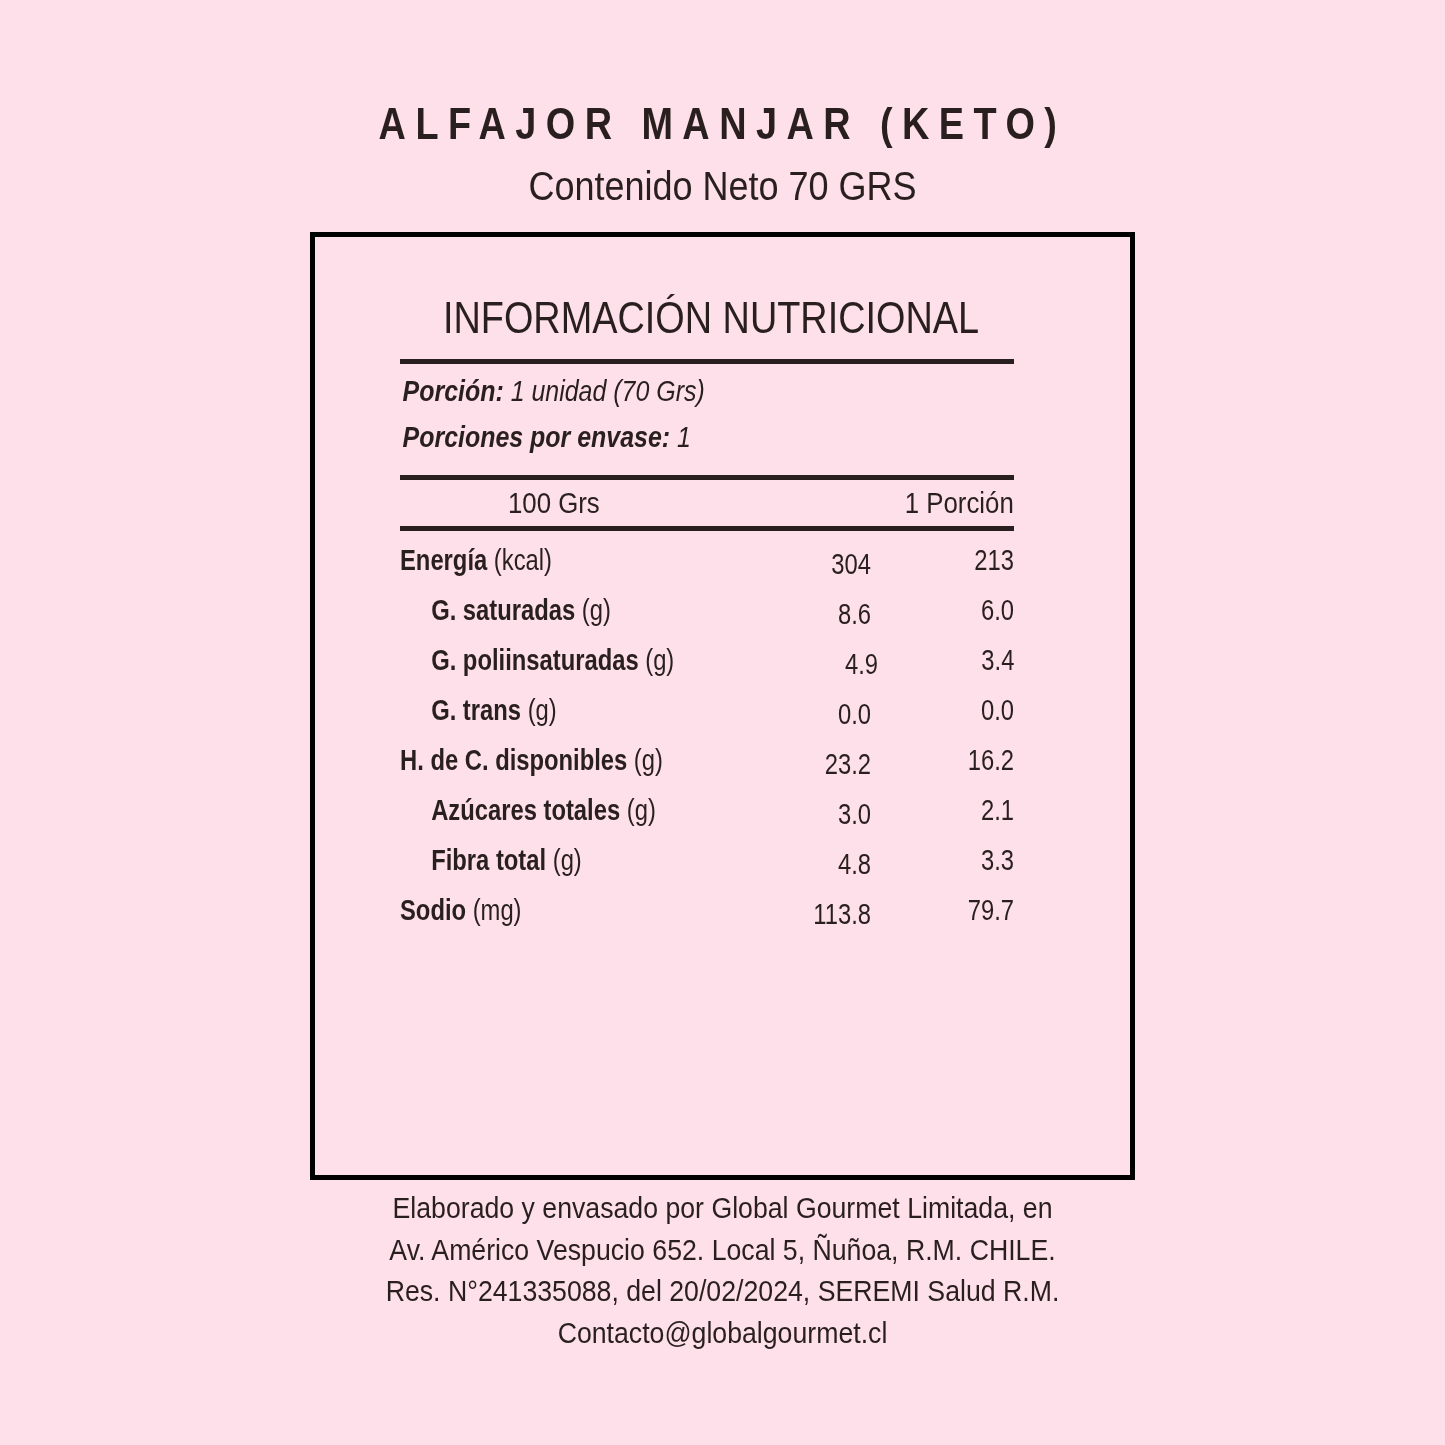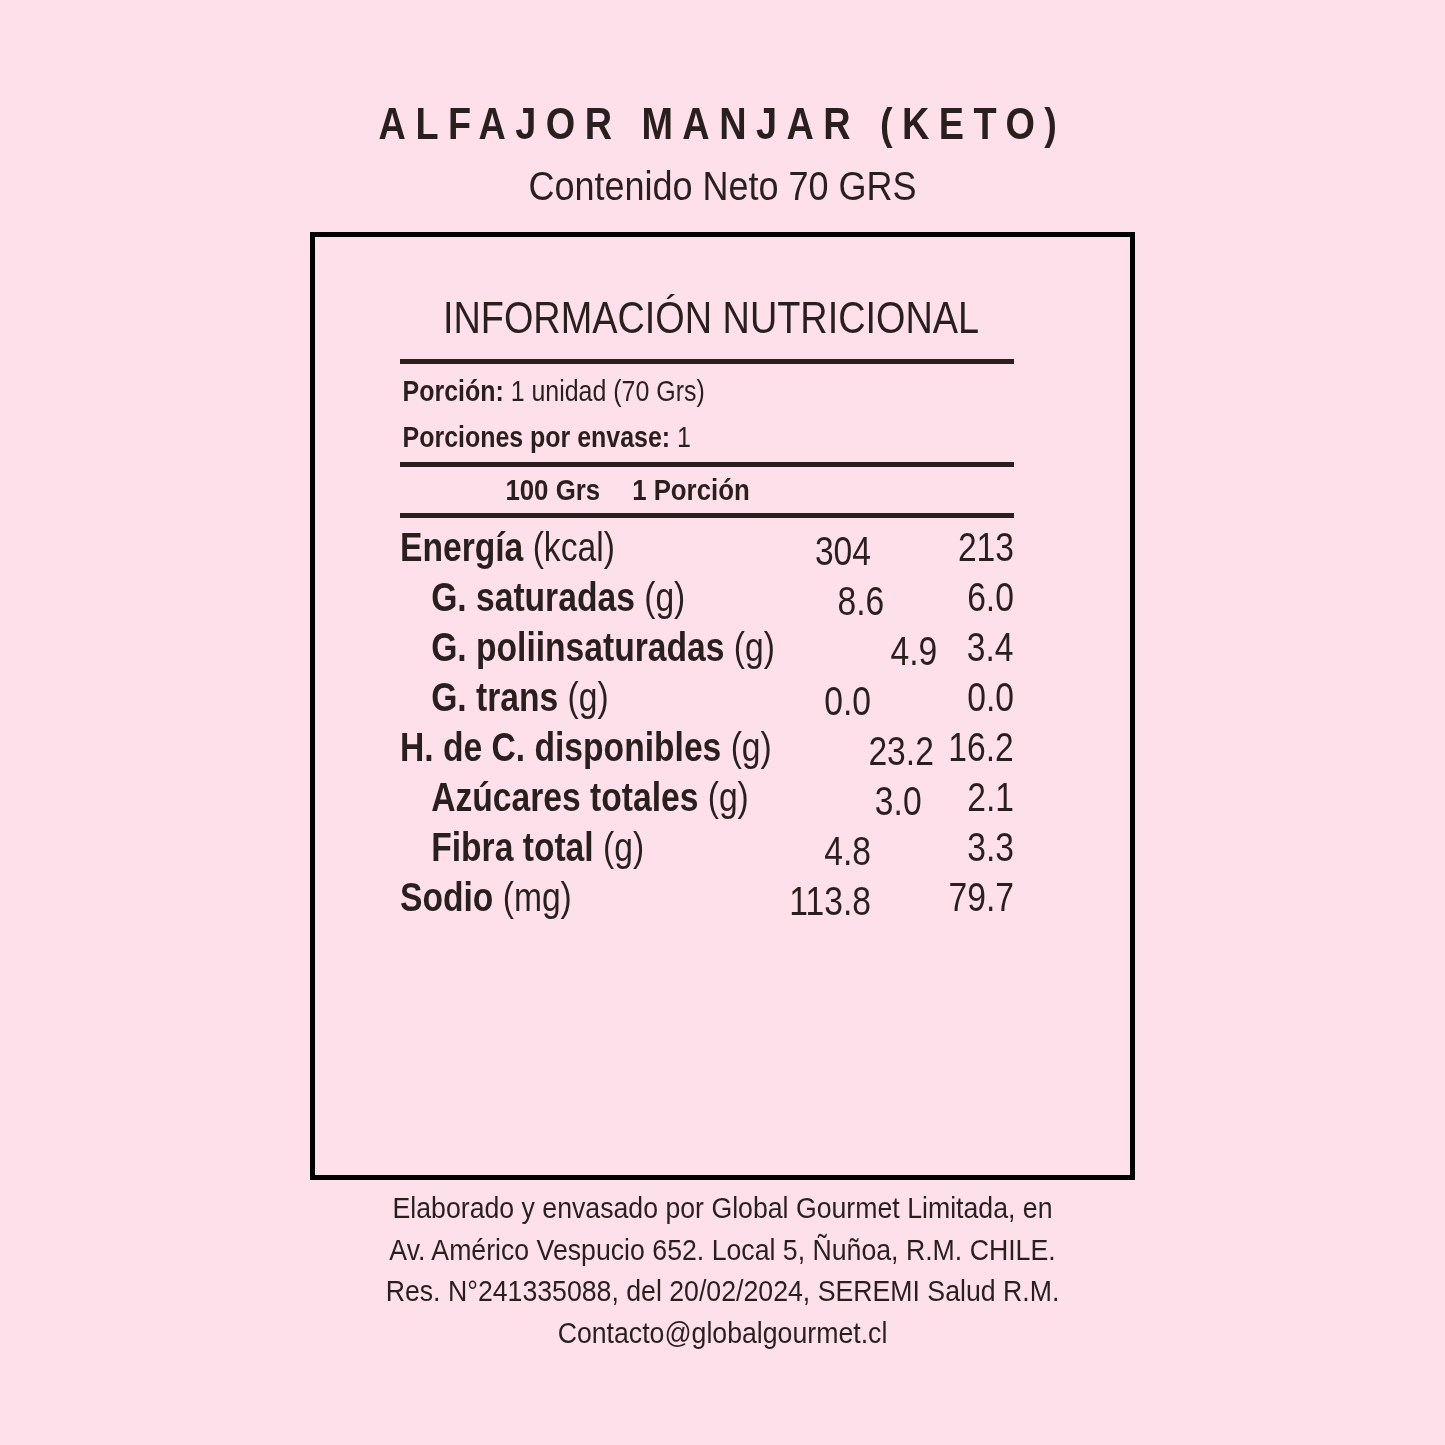--- a/index.html
+++ b/index.html
@@ -41,34 +41,34 @@
       white-space: nowrap;
     }
     .rule { height: 5px; background: #2a1f1f; }
     .rule.top { margin-top: 9px; }
     .serving {
       font-size: 29px; line-height: 46px; padding-left: 3px;
       transform: scaleX(0.86); transform-origin: left;
       white-space: nowrap;
     }
     .serving b { font-weight: bold; }
-    .serving-block { padding-top: 4px; padding-bottom: 2px; }
+    .serving-block { padding-top: 4px; padding-bottom: 15px; font-style: italic; }
     .colhead {
-      display: flex; justify-content: flex-start;
-      font-size: 30px; font-weight: bold; line-height: 46px;
+      display: flex; justify-content: space-between;
+      font-size: 30px; font-weight: normal; line-height: 46px;
       white-space: nowrap;
     }
     .colhead span { display: inline-block; transform: scaleX(0.86); transform-origin: right; }
     .colhead .c1 { width: 200px; text-align: right; }
     .colhead .c2 { width: 150px; text-align: right; }
     .rows { margin-top: 4px; }
     .row {
       display: flex; align-items: baseline;
       height: 50px; line-height: 50px;
-      font-size: 41px; white-space: nowrap;
+      font-size: 29px; white-space: nowrap;
     }
     .row .label {
       flex: 1; transform: scaleX(0.82); transform-origin: left;
     }
     .row .label b { font-weight: bold; }
     .row.indent .label { padding-left: 38px; }
     .row .v1, .row .v2 {
       text-align: right; transform: scaleX(0.82); transform-origin: right;
     }
     .row .v1 { width: 150px; padding-right: 0; position: relative; top: 4px; }

